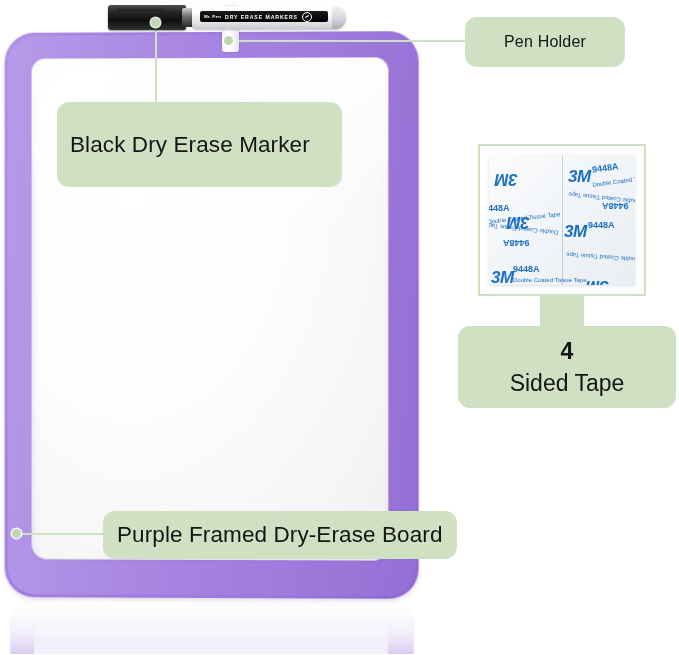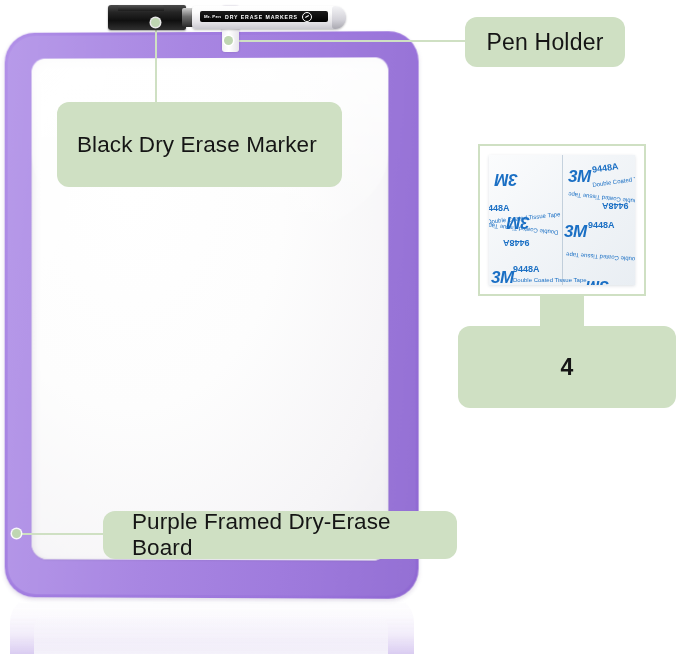--- a/index.html
+++ b/index.html
@@ -282,31 +282,31 @@
     box-sizing: border-box;
     z-index: 9;
   }
   .callout span { display: block; }
 
   #callout-pen-holder {
     left: 465px;
     top: 17px;
     width: 160px;
     height: 50px;
-    font-size: 23px;
+    font-size: 16px;
     align-items: center;
     letter-spacing: 0.2px;
   }
   #callout-marker {
     left: 57px;
     top: 102px;
     width: 285px;
     height: 85px;
     font-size: 22.5px;
-    padding: 0 20px;
+    padding: 0 13px;
     line-height: 32px;
     letter-spacing: 0.1px;
   }
   #callout-tape {
     left: 458px;
     top: 326px;
     width: 218px;
     height: 82px;
     font-size: 23px;
     padding: 0 12px;
@@ -317,21 +317,21 @@
   #callout-tape .line1 { display: block; }
   #callout-tape .count {
     font-weight: bold;
   }
   #callout-board {
     left: 103px;
     top: 511px;
     width: 354px;
     height: 48px;
     font-size: 22.5px;
-    padding: 0 29px;
+    padding: 0 14px;
     letter-spacing: 0.1px;
     z-index: 8;
   }
 
   
   .leader {
     position: absolute;
     background: #cfe0c3;
     z-index: 5;
   }
@@ -434,19 +434,20 @@
   <div class="callout" id="callout-pen-holder">
     <span>Pen Holder</span>
   </div>
 
   <div class="callout" id="callout-marker">
     <span>Black Dry Erase Marker</span>
   </div>
 
   <div class="callout" id="callout-tape">
     <span class="line1"><b class="count">4</b> </span>
+    <span>Sided Tape</span>
   </div>
 
   <div class="callout" id="callout-board">
     <span>Purple Framed Dry-Erase Board</span>
   </div>
 
 </div>
 
 </body></html>

